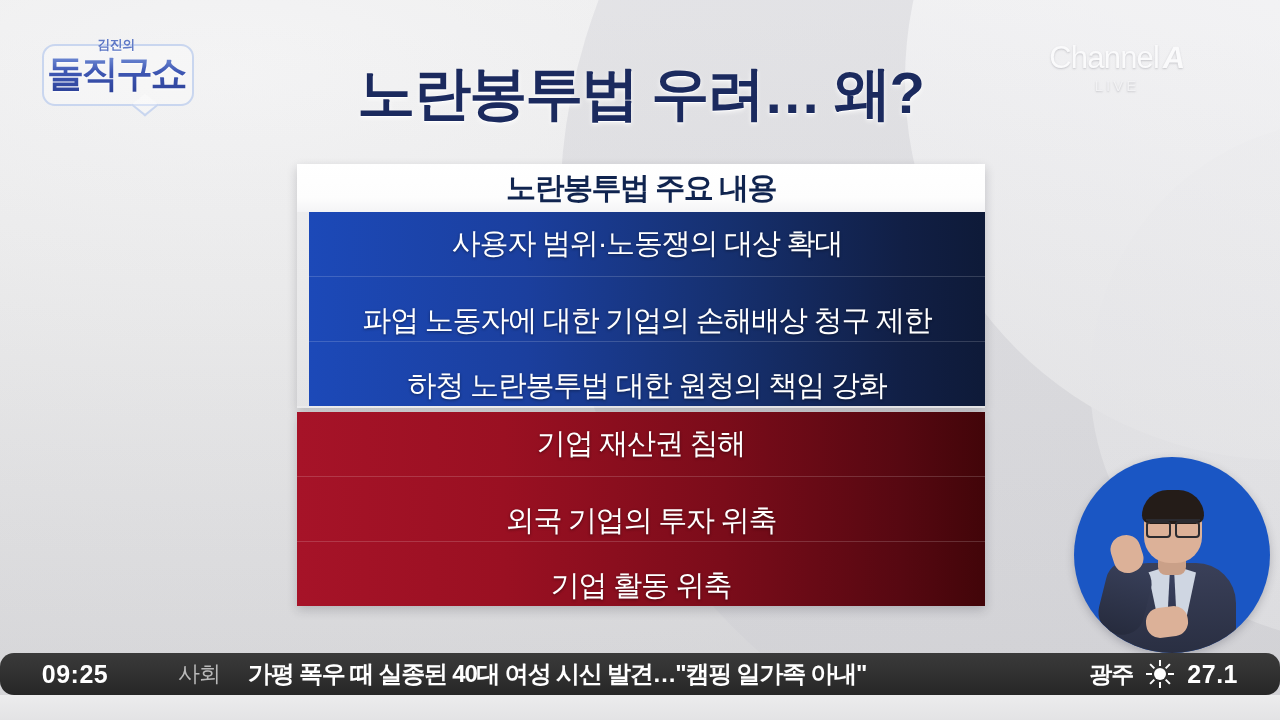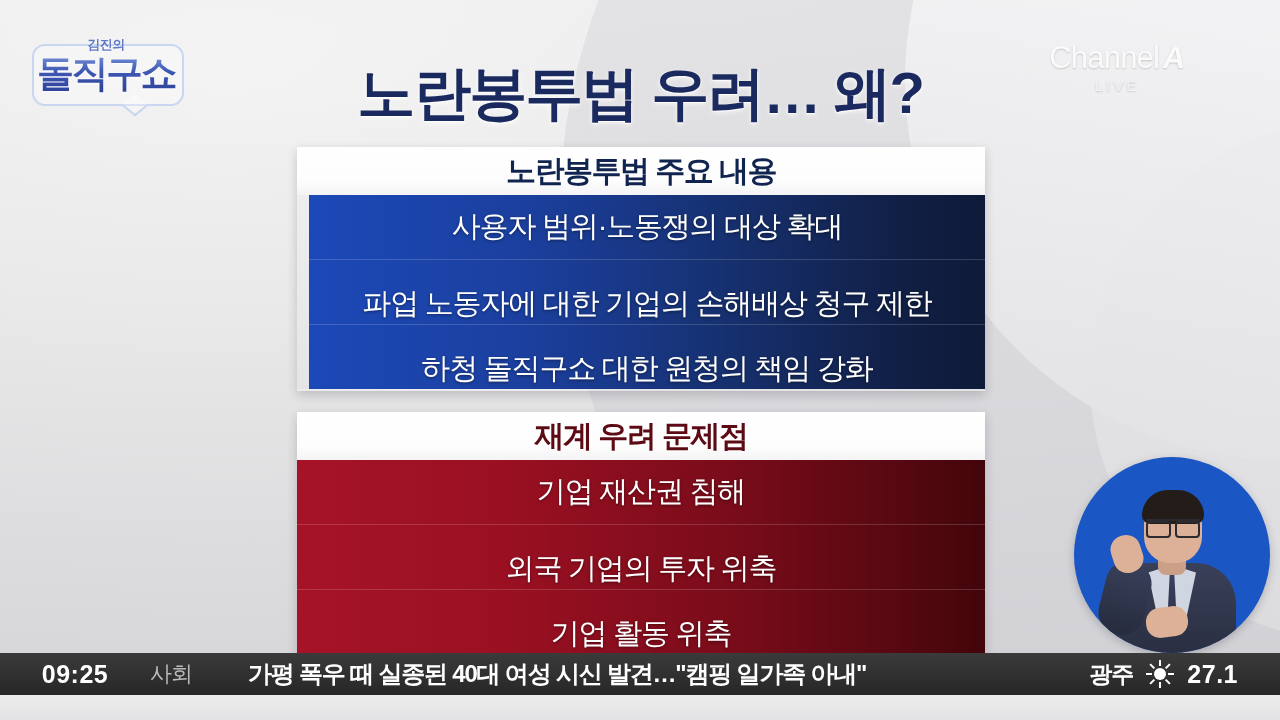--- a/index.html
+++ b/index.html
@@ -55,21 +55,21 @@
   }
   .bg-vign {
     position: absolute;
     inset: 0;
     background: linear-gradient(to bottom, rgba(255,255,255,.10), rgba(0,0,0,.045));
   }
 
   
   .prog-logo {
     position: absolute;
-    left: 28px;
+    left: 38px;
     top: 28px;
     width: 156px;
     height: 84px;
   }
   .prog-logo .bubble {
     position: absolute;
     left: 4px;
     top: 16px;
     width: 148px;
     height: 58px;
@@ -163,21 +163,21 @@
     text-shadow: 0 1px 2px rgba(120,120,130,.35);
   }
 
   
   .panel {
     position: absolute;
     left: 297px;
     width: 688px;
     box-shadow: 0 4px 10px rgba(30,30,40,.20);
   }
-  .panel.blue  { top: 147px; }
+  .panel.blue  { top: 164px; }
   .panel.red   { top: 412px; }
 
   .panel-head {
     height: 48px;
     background: linear-gradient(180deg, #ffffff 0%, #fdfdfd 70%, #f4f4f6 100%);
     display: flex;
     align-items: center;
     justify-content: center;
   }
   .panel-head .ht {
@@ -334,30 +334,32 @@
   .ticker {
     position: absolute;
     left: 0;
     bottom: 25px;
     width: 1280px;
     height: 42px;
     background: linear-gradient(180deg, #3a3a3a 0%, #313131 50%, #262626 100%);
     display: flex;
     align-items: center;
     color: #fff;
+    border-radius: 14px;
   }
   .ticker .time {
     width: 150px;
     text-align: center;
     font-size: 25px;
     font-weight: bold;
     letter-spacing: 0.5px;
   }
   .ticker .cat {
     width: 98px;
+    text-align: center;
     font-size: 22px;
     letter-spacing: -1px;
     color: #b9b9b9;
   }
   .ticker .head {
     flex: 1;
     font-size: 24px;
     font-weight: bold;
     letter-spacing: -1.2px;
     white-space: nowrap;
@@ -443,29 +445,26 @@
       <span class="ht">노란봉투법 주요 내용</span>
     </div>
     <div class="rows">
       <div class="row">
         <span class="rt">사용자 범위·노동쟁의 대상 확대</span>
       </div>
       <div class="row">
         <span class="rt">파업 노동자에 대한 기업의 손해배상 청구 제한</span>
       </div>
       <div class="row">
-        <span class="rt">하청 돌직구쇼 대한 원청의 책임 강화</span>
+        <span class="rt">하청 노란봉투법 대한 원청의 책임 강화</span>
       </div>
     </div>
   </div>
 
   <div class="panel red">
-    <div class="panel-head">
-      <span class="ht">재계 우려 문제점</span>
-    </div>
     <div class="rows">
       <div class="row">
         <span class="rt">기업 재산권 침해</span>
       </div>
       <div class="row">
         <span class="rt">외국 기업의 투자 위축</span>
       </div>
       <div class="row">
         <span class="rt">기업 활동 위축</span>
       </div>

